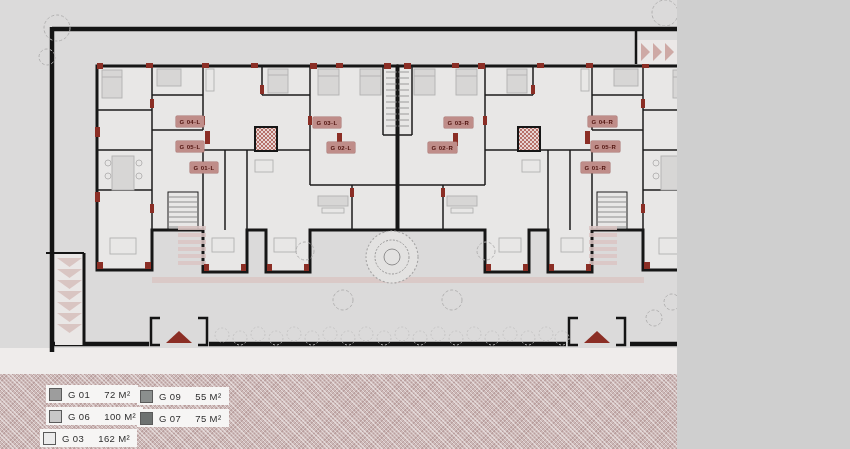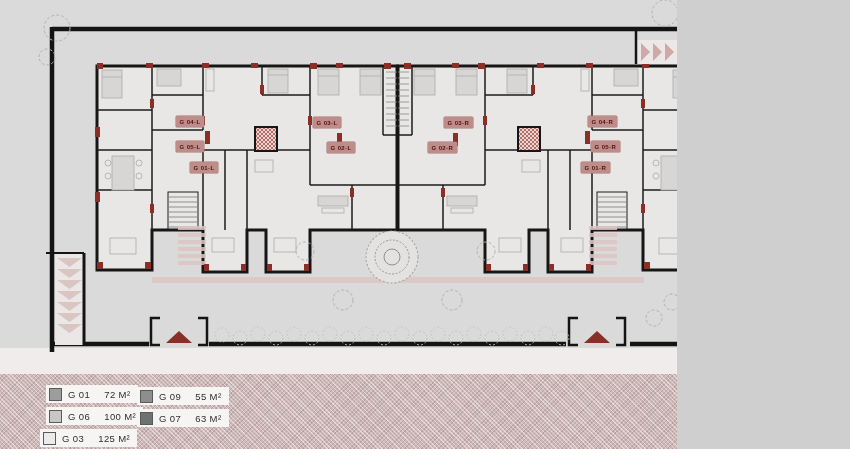--- a/index.html
+++ b/index.html
@@ -243,27 +243,27 @@
       <span class="larea">72 M²</span>
     </div>
     <div class="legend-item" style="left:46px;top:407px">
       <span class="swatch" style="background-color: rgb(199, 199, 199);"></span>
       <span class="lcode">G 06</span>
       <span class="larea">100 M²</span>
     </div>
     <div class="legend-item" style="left:40px;top:429px">
       <span class="swatch" style="background-color: rgb(235, 235, 235);"></span>
       <span class="lcode">G 03</span>
-      <span class="larea">125 M²</span>
+      <span class="larea">162 M²</span>
     </div>
     <div class="legend-item" style="left:137px;top:387px">
       <span class="swatch" style="background-color: rgb(139, 143, 142);"></span>
       <span class="lcode">G 09</span>
       <span class="larea">55 M²</span>
     </div>
     <div class="legend-item" style="left:137px;top:409px">
       <span class="swatch" style="background-color: rgb(110, 114, 113);"></span>
       <span class="lcode">G 07</span>
-      <span class="larea">63 M²</span>
+      <span class="larea">75 M²</span>
     </div>
   </div>
 
 </div>
 
 </body></html>

